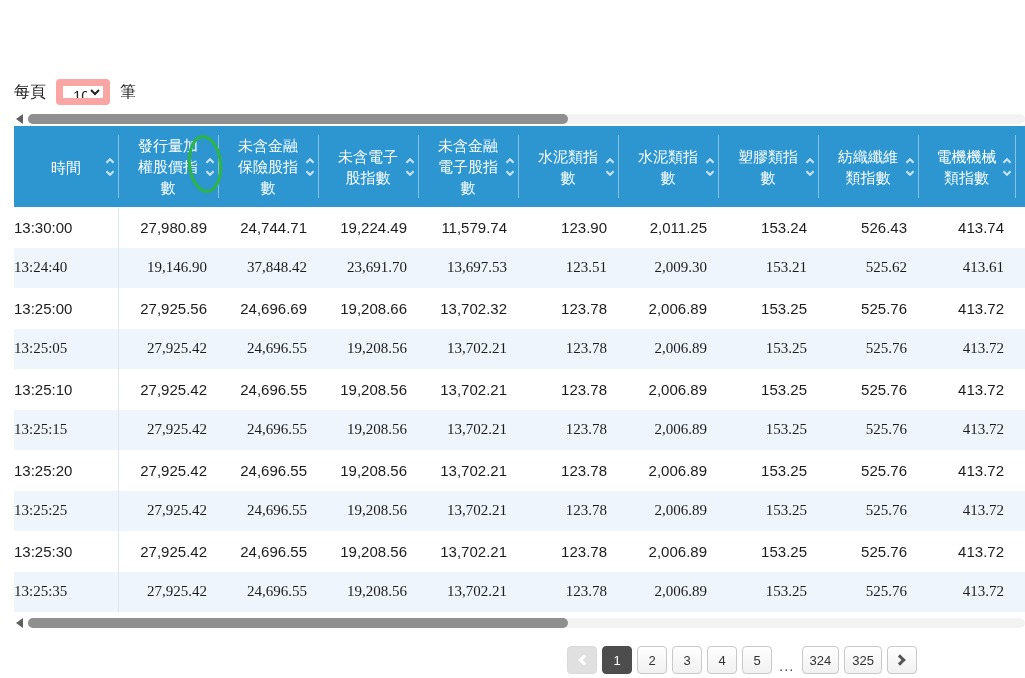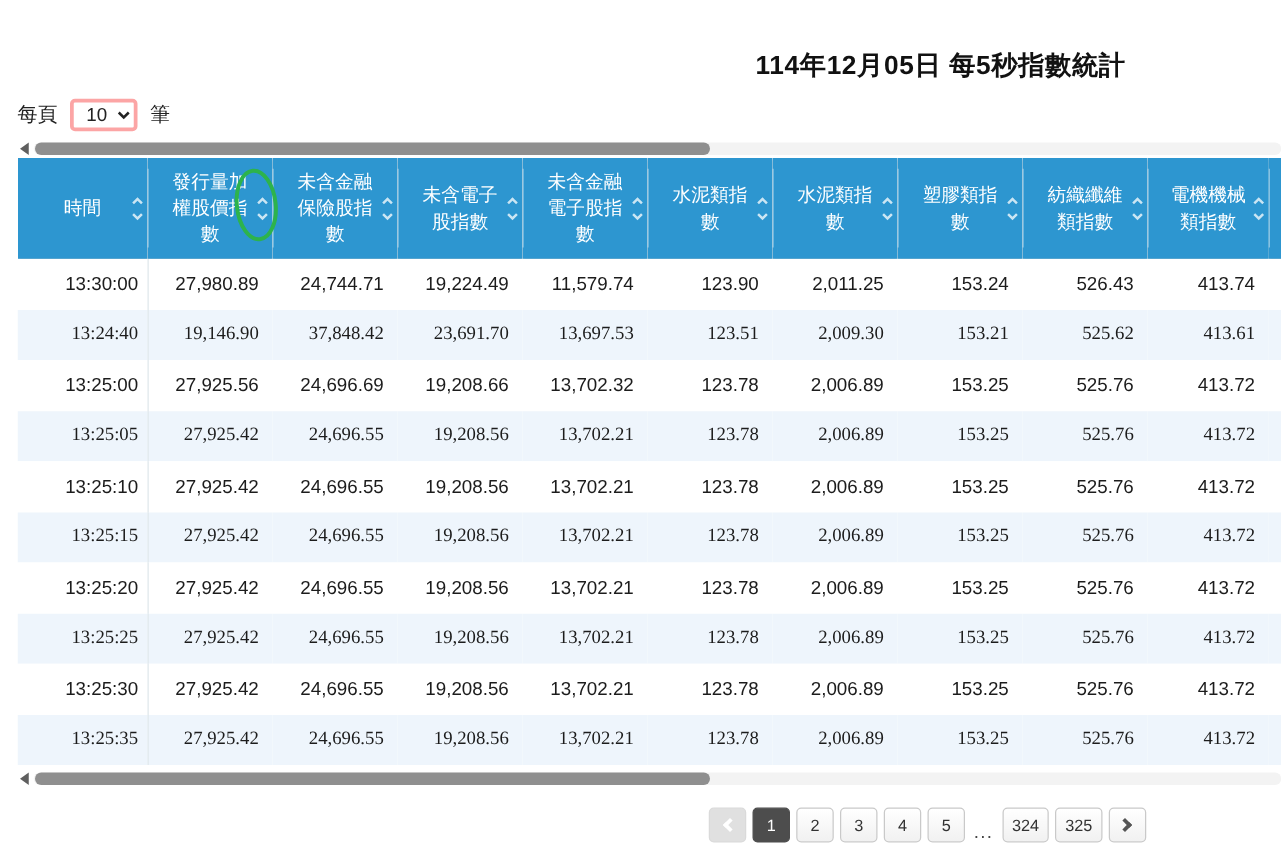--- a/index.html
+++ b/index.html
@@ -13,21 +13,21 @@
   body{font-family:"Liberation Sans","DejaVu Sans",sans-serif;}
   .stage{position:relative;width:1025px;height:678px;background:#fff;overflow:hidden;}
 
   
   .title{position:absolute;top:38px;left:480px;width:545px;text-align:center;
          font-size:21px;font-weight:bold;color:#111;letter-spacing:.5px;}
 
   
   .perpage{position:absolute;top:79px;left:14px;display:flex;align-items:center;gap:10px;
            font-size:16px;color:#222;}
-  .pp-select{width:54px;height:26px;font-size:15px;border:3px solid #fca5a5;border-radius:4px;
+  .pp-select{width:54px;height:26px;font-size:15px;border:7px solid #fca5a5;border-radius:4px;
              background:#fff;color:#222;padding:0 0 0 6px;font-family:inherit;}
 
   
   .hscroll{position:absolute;left:14px;width:1011px;height:10px;}
   .hscroll.top{top:114px;}
   .hscroll.bottom{top:618px;}
   .scroll-arrow-left{position:absolute;left:2px;top:0;width:0;height:0;
         border-top:5px solid transparent;border-bottom:5px solid transparent;
         border-right:7px solid #5f5f5f;}
   .scroll-track{position:absolute;left:13px;right:0;top:0;height:10px;background:#f3f3f3;border-radius:5px;}
@@ -44,21 +44,21 @@
   .hlabel{display:inline-block;vertical-align:middle;}
   .hlabel.wrap{width:62px;}
   .sorticon{position:absolute;right:5px;top:50%;transform:translateY(-50%);
             display:flex;flex-direction:column;align-items:center;cursor:pointer;}
   .chev{width:6px;height:6px;border-style:solid;border-color:rgba(255,255,255,.75);
         border-width:2px 2px 0 0;display:block;}
   .chev.cu{transform:rotate(-45deg);margin-bottom:4px;}
   .chev.cd{transform:rotate(135deg);}
   tbody td{font-size:15px;color:#1c1c1c;height:40.5px;background:#fff;}
   tbody tr.even td{background:var(--row-stripe);font-family:Liberation Serif, serif;}
-  td.time{border-right:1px solid #e0e7ec;text-align:right;padding-right:7px;}
+  td.time{border-right:1px solid #e0e7ec;padding-right:7px;}
   td.num{text-align:right;padding-right:11px;}
 
   
   .annotation{position:absolute;left:185px;top:133px;z-index:6;pointer-events:none;}
 
   
   .pagination{position:absolute;top:646px;left:567px;display:flex;gap:5px;align-items:center;height:28px;}
   .pbtn{height:28px;min-width:30px;padding:0 7px;border:1px solid #c9c9c9;border-radius:4px;
         background:linear-gradient(#ffffff,#f1f1f1);font-size:13px;color:#333;
         display:flex;align-items:center;justify-content:center;font-family:inherit;cursor:pointer;}
@@ -67,21 +67,20 @@
   .pchev{width:8px;height:8px;border-style:solid;border-width:3px 3px 0 0;display:inline-block;}
   .pchev.left{border-color:#fff;transform:rotate(-135deg);margin-left:3px;}
   .pchev.right{border-color:#555;transform:rotate(45deg);margin-right:3px;}
   .pellipsis{color:#444;font-size:15px;padding:0 2px;margin-top:10px;letter-spacing:1px;}
 </style>
 </head>
 <body>
 
 <div class="stage">
 
-  <h1 class="title">114年12月05日 每5秒指數統計</h1>
 
   <div class="perpage">
     <span>每頁</span>
     <select class="pp-select"><option>10</option></select>
     <span>筆</span>
   </div>
 
   <div class="hscroll top">
     <span class="scroll-arrow-left"></span>
     <div class="scroll-track">

